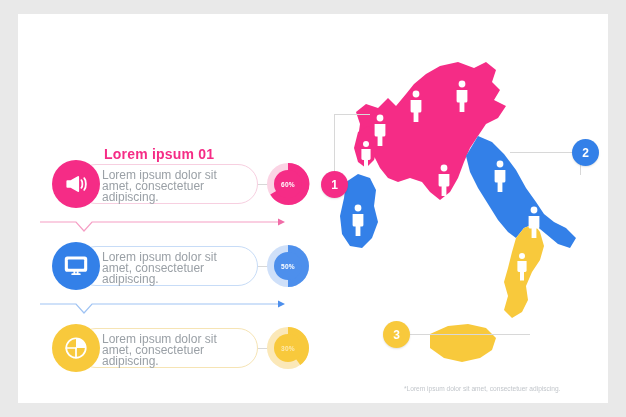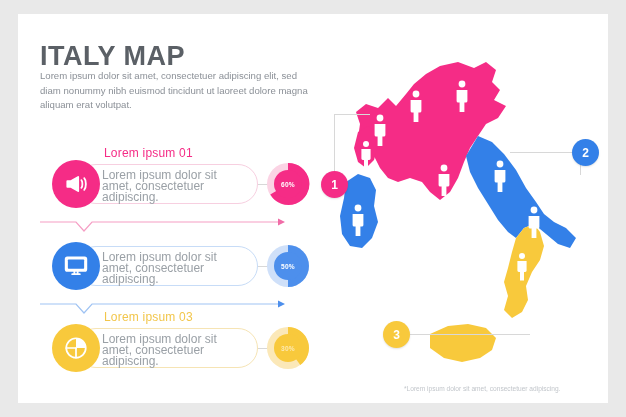--- a/index.html
+++ b/index.html
@@ -21,21 +21,21 @@
   .subtitle{
     position:absolute;left:22px;top:55px;width:275px;
     font-size:9.6px;line-height:14.5px;color:#8b9097;
   }
   
   .row{position:absolute;left:22px;width:290px;height:78px;}
   .row1{top:132px;} .row2{top:214px;} .row3{top:296px;}
 
   .row-head{
     position:absolute;left:64px;top:0;
-    font-size:12px;font-weight:normal;letter-spacing:.2px;
+    font-size:14px;font-weight:bold;letter-spacing:.2px;
   }
   .pill{
     position:absolute;left:36px;top:18px;width:182px;height:40px;
     border:1px solid;border-radius:20px;background:#fff;
     box-sizing:border-box;
   }
   .pill-text{
     position:absolute;left:62px;top:24px;width:140px;
     font-size:12px;line-height:11px;color:#9aa0a6;
   }
@@ -75,22 +75,20 @@
   .footnote{
     position:absolute;left:386px;top:371px;
     font-size:6.6px;color:#c2c6cb;
   }
 </style>
 </head>
 <body>
 
 <div class="canvas">
 
-  <div class="title">ITALY MAP</div>
-  <div class="subtitle">Lorem ipsum dolor sit amet, consectetuer adipiscing elit, sed diam nonummy nibh euismod tincidunt ut laoreet dolore magna aliquam erat volutpat.</div>
 
   <div class="row row1">
     <div class="row-head" style="color:#F52C86">Lorem ipsum 01</div>
     <div class="pill" style="border-color:#f7cfe0"></div>
     <div class="pill-text">Lorem ipsum dolor sit amet, consectetuer adipiscing.</div>
     <div class="badge" style="background:#F52C86">
       <svg viewBox="0 0 24 24" fill="none" stroke="#fff" stroke-width="1.7" stroke-linecap="round" stroke-linejoin="round">
         <path d="M4 9.5v5h3l7 4V5.5l-7 4H4z" fill="#fff" stroke="#fff"></path>
         <path d="M17 8.5c1.2 1 1.2 6 0 7"></path>
         <path d="M19.6 6.6c2 2 2 8.8 0 10.8"></path>
@@ -132,21 +130,20 @@
       <circle cx="22" cy="22" r="14" fill="#4D8FEC"></circle>
     </svg>
     <div class="donut-hole">50%</div>
     <svg class="arrow a2" viewBox="0 0 250 18">
       <path d="M0 4 H36 L44 13 L52 4 H238" stroke="#9fc3f3" stroke-width="1.2" fill="none"></path>
       <path d="M238 0.5 L245 4 L238 7.5 Z" fill="#4D8FEC"></path>
     </svg>
   </div>
 
   <div class="row row3">
-    <div class="row-head" style="color:#F2C64B">Lorem ipsum 03</div>
     <div class="pill" style="border-color:#f6e4b4"></div>
     <div class="pill-text">Lorem ipsum dolor sit amet, consectetuer adipiscing.</div>
     <div class="badge" style="background:#F8C93C">
       <svg viewBox="0 0 24 24" fill="none" stroke="#fff" stroke-width="1.6" stroke-linecap="round" stroke-linejoin="round">
         <circle cx="12" cy="12" r="9" stroke="#fff"></circle>
         <path d="M12 12 L12 3 A9 9 0 0 1 21 12 Z" fill="#fff" stroke="none"></path>
         <path d="M12 12 H3"></path>
           <path d="M12 12 V21"></path>
       </svg>
     </div>

